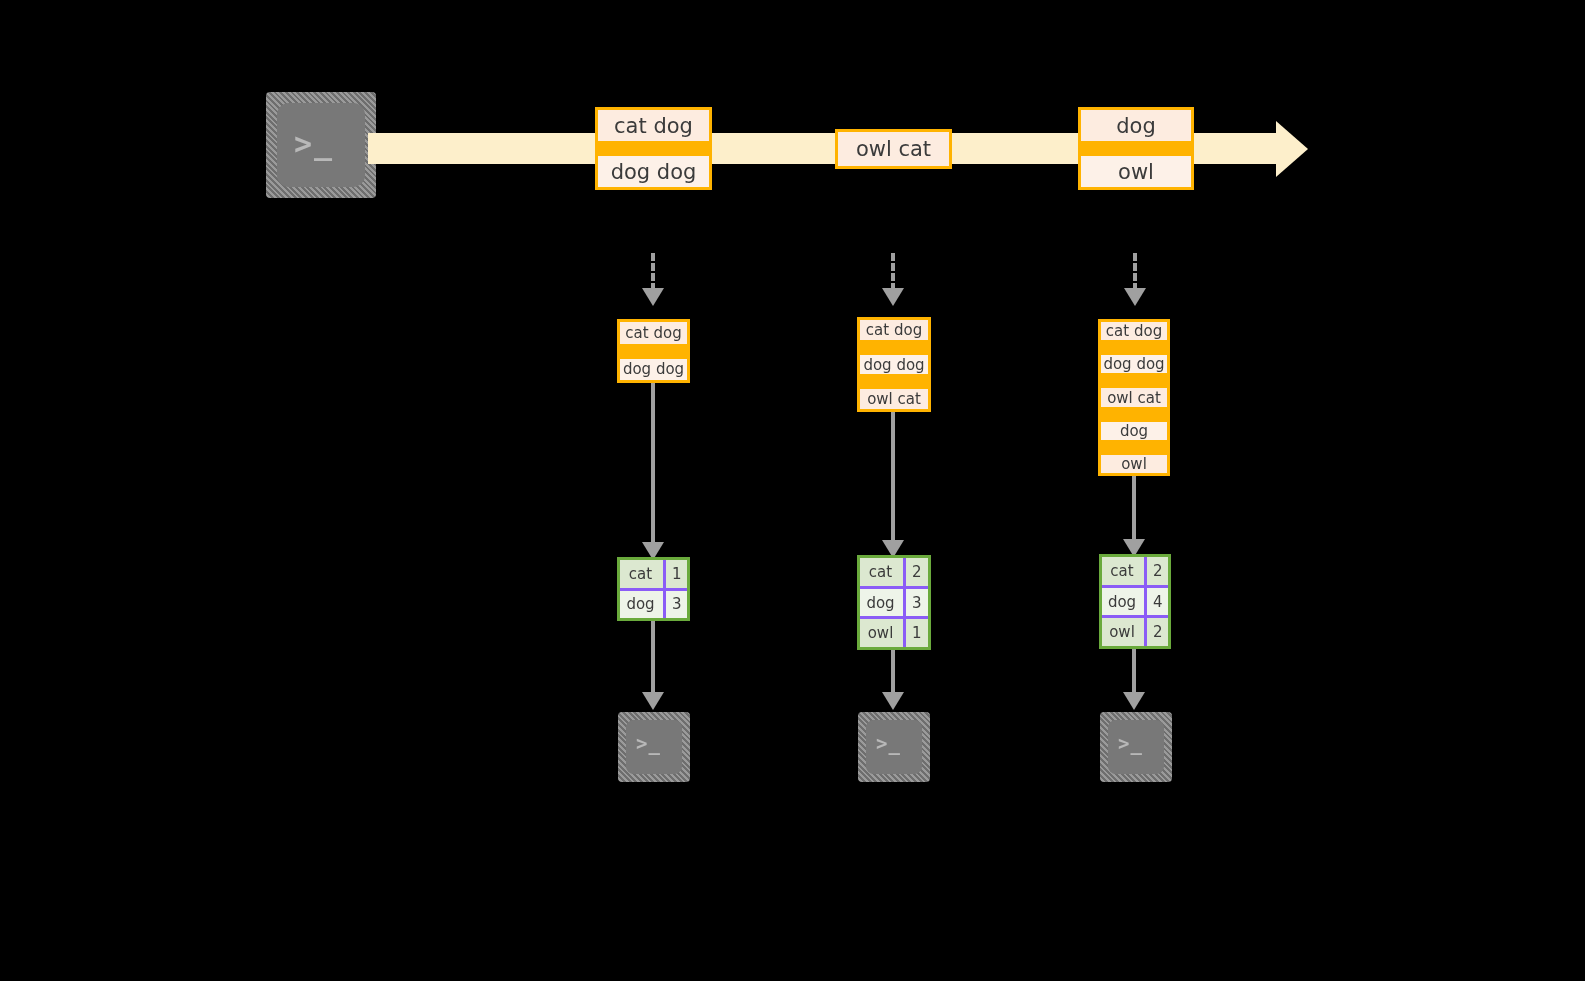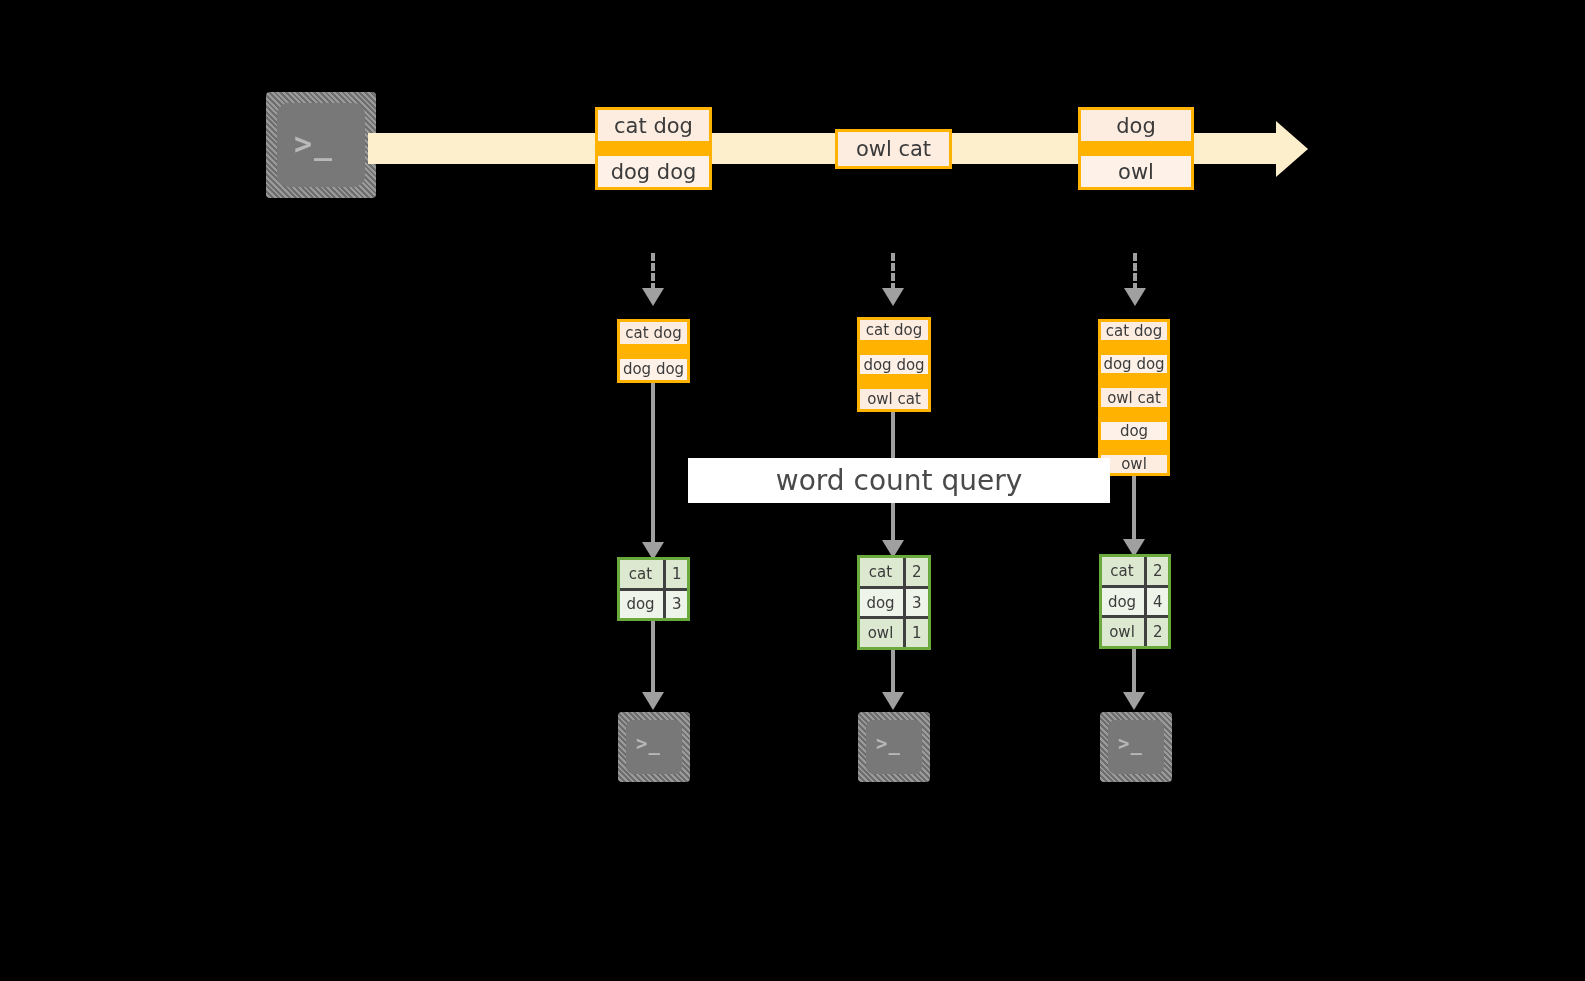--- a/index.html
+++ b/index.html
@@ -85,21 +85,21 @@
   }
   .ebox .erow + .erow {
     margin-top: 15px;
   }
 
   
   .gtable {
     position: absolute;
     box-sizing: border-box;
     border: 3px solid #6aaa3c;
-    background: #404040;
+    background: #8b5cf6;
     display: flex;
     flex-direction: column;
     overflow: hidden;
   }
   .gtable .grow {
     flex: 1 1 auto;
     display: flex;
     min-height: 0;
   }
   .gtable .grow + .grow {
@@ -279,17 +279,14 @@
   </div>
 
   <div class="conn-line" style="left:1132px; top:649px; width:4px; height:48px;"></div>
   <div class="conn-head" style="left:1123px; top:692px;"></div>
 
   <div class="terminal" style="left:1100px; top:712px; width:72px; height:70px;">
     <div class="term-inner" style="left:8px; top:8px; right:8px; bottom:8px;"></div>
     <span class="glyph" style="left:18px; top:22px; font-size:19px; letter-spacing:1px;">&gt;_</span>
   </div>
 
-  <div class="query-banner" style="left:688px; top:458px; width:422px; height:45px; font-size:28px;">
-    <span>word count query</span>
-  </div>
 
 </div>
 
 </body></html>

